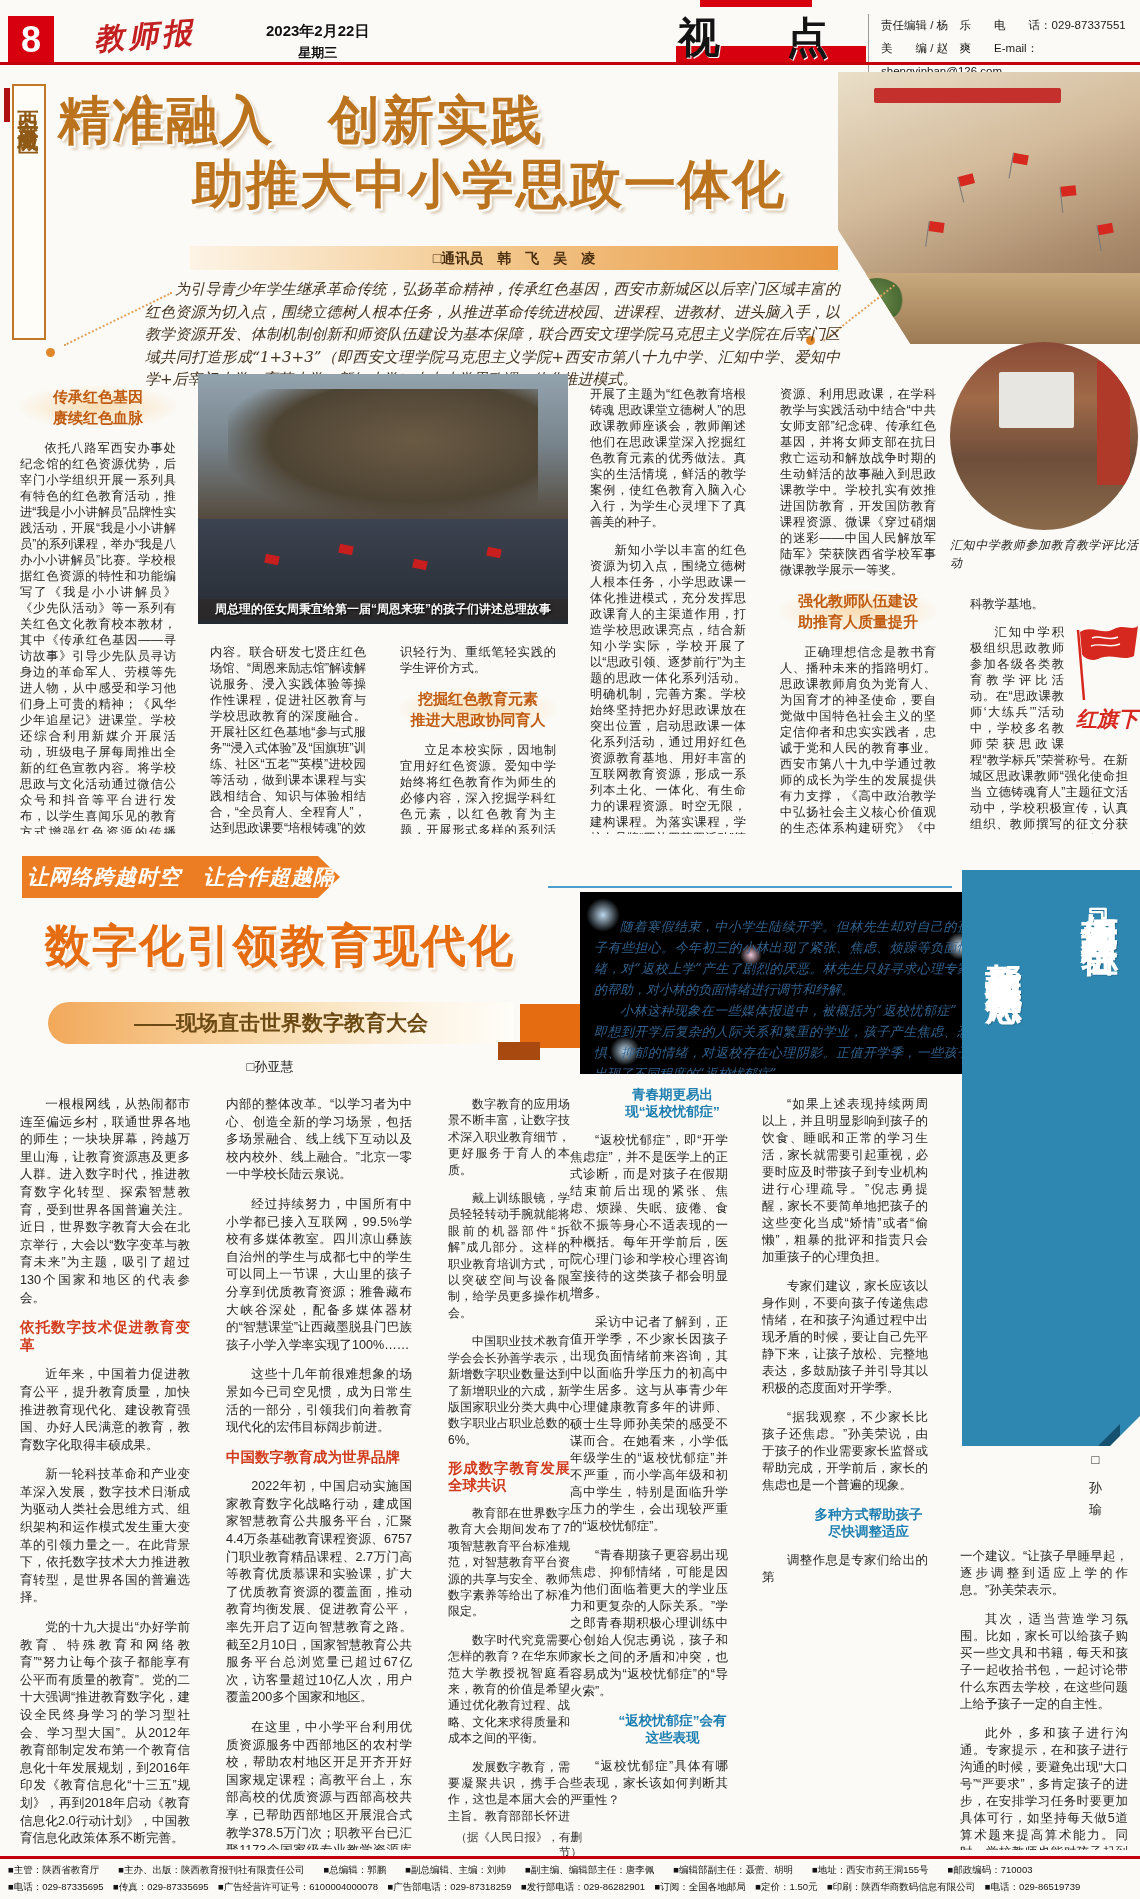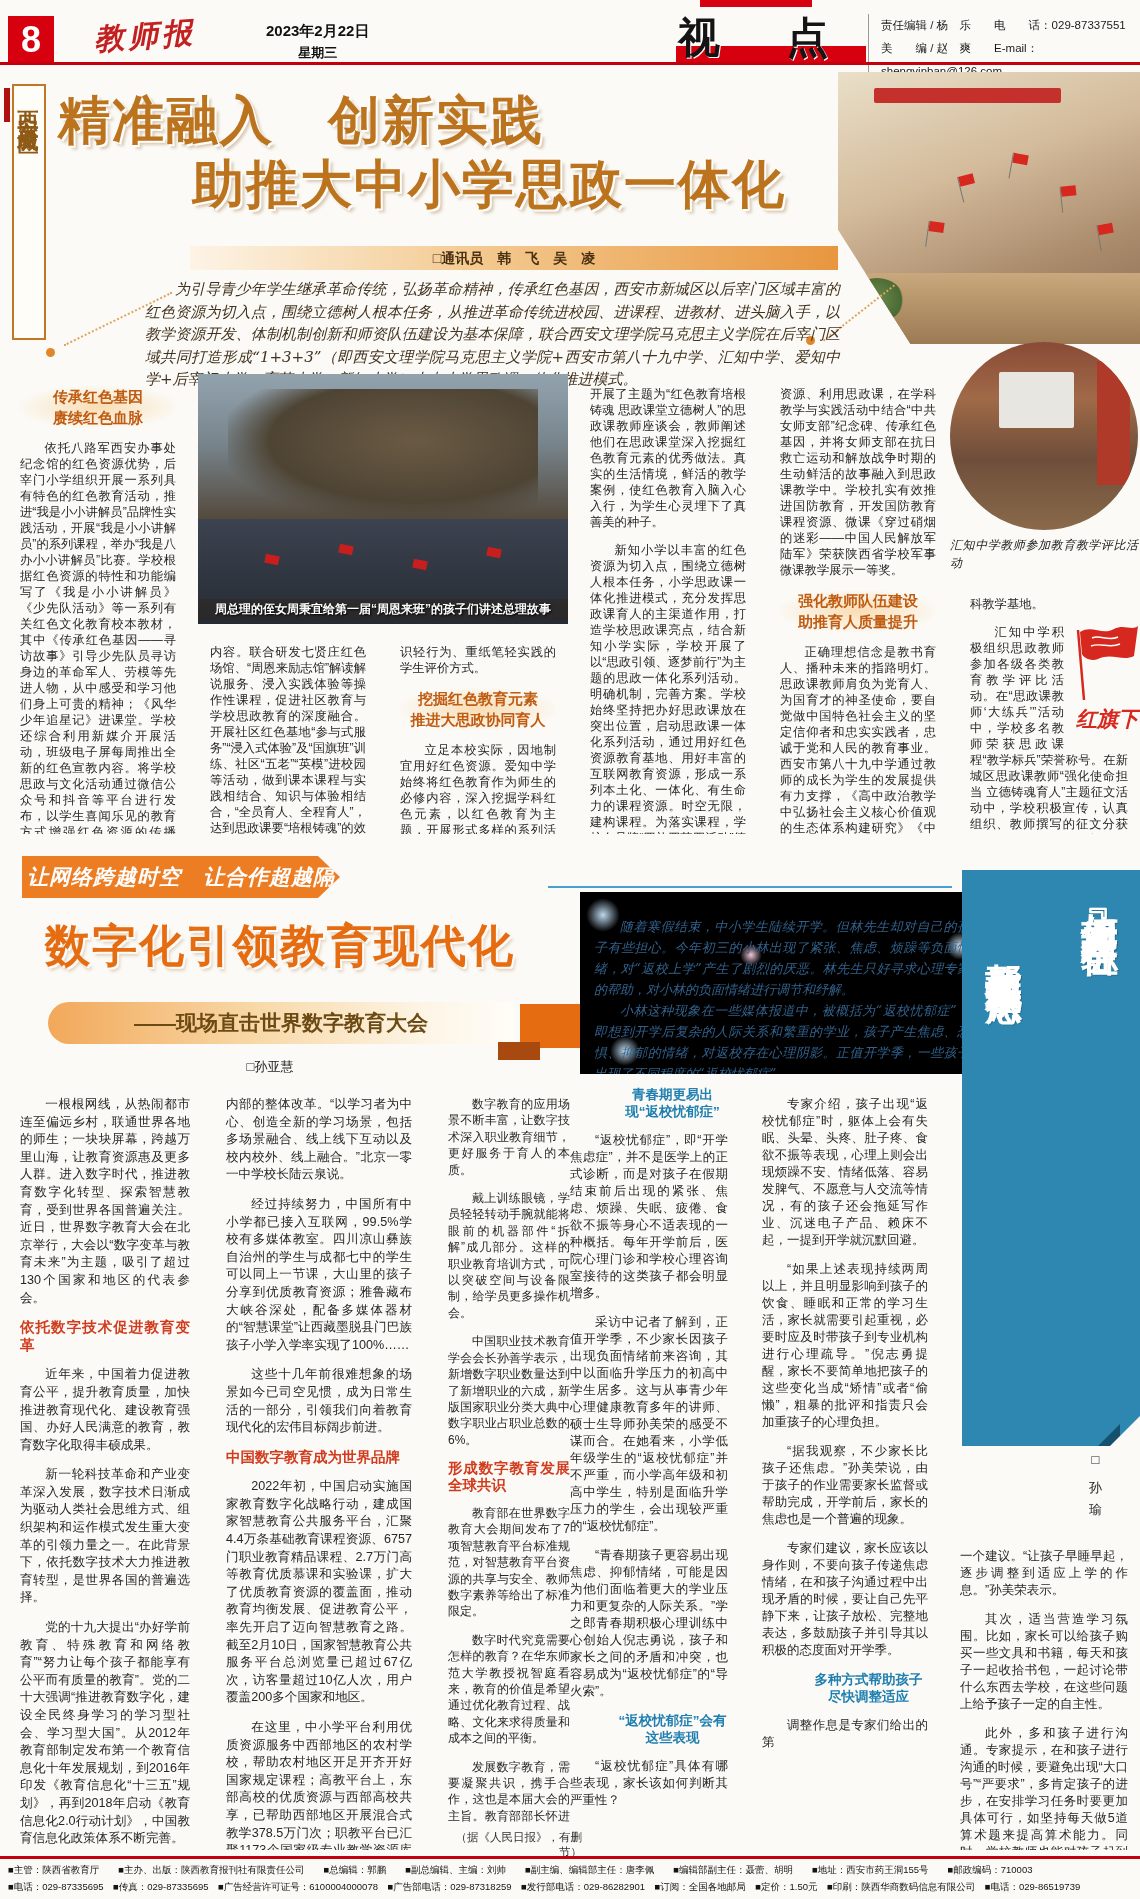--- a/index.html
+++ b/index.html
@@ -247,24 +247,23 @@
   <div class="a3col" style="left:558px;top:1084px;width:182px;height:766px;">
     <p class="sub3" style="margin-top:2px;">青春期更易出现“返校忧郁症”</p>
     <p>“返校忧郁症”，即“开学焦虑症”，并不是医学上的正式诊断，而是对孩子在假期结束前后出现的紧张、焦虑、烦躁、失眠、疲倦、食欲不振等身心不适表现的一种概括。每年开学前后，医院心理门诊和学校心理咨询室接待的这类孩子都会明显增多。</p>
     <p>采访中记者了解到，正值开学季，不少家长因孩子出现负面情绪前来咨询，其中以面临升学压力的初高中学生居多。这与从事青少年心理健康教育多年的讲师、硕士生导师孙美荣的感受不谋而合。在她看来，小学低年级学生的“返校忧郁症”并不严重，而小学高年级和初高中学生，特别是面临升学压力的学生，会出现较严重的“返校忧郁症”。</p>
     <p>“青春期孩子更容易出现焦虑、抑郁情绪，可能是因为他们面临着更大的学业压力和更复杂的人际关系。”学之郎青春期积极心理训练中心创始人倪志勇说，孩子和家长之间的矛盾和冲突，也容易成为“返校忧郁症”的“导火索”。</p>
     <p class="sub3">“返校忧郁症”会有这些表现</p>
     <p>“返校忧郁症”具体有哪些表现，家长该如何判断其严重性？</p>
   </div>
 
   <div class="a3col" style="left:750px;top:1084px;width:190px;height:766px;">
-    <p>专家介绍，孩子出现“返校忧郁症”时，躯体上会有失眠、头晕、头疼、肚子疼、食欲不振等表现，心理上则会出现烦躁不安、情绪低落、容易发脾气、不愿意与人交流等情况，有的孩子还会拖延写作业、沉迷电子产品、赖床不起，一提到开学就沉默回避。</p>
     <p>“如果上述表现持续两周以上，并且明显影响到孩子的饮食、睡眠和正常的学习生活，家长就需要引起重视，必要时应及时带孩子到专业机构进行心理疏导。”倪志勇提醒，家长不要简单地把孩子的这些变化当成“矫情”或者“偷懒”，粗暴的批评和指责只会加重孩子的心理负担。</p>
+    <p>专家们建议，家长应该以身作则，不要向孩子传递焦虑情绪，在和孩子沟通过程中出现矛盾的时候，要让自己先平静下来，让孩子放松、完整地表达，多鼓励孩子并引导其以积极的态度面对开学季。</p>
     <p>“据我观察，不少家长比孩子还焦虑。”孙美荣说，由于孩子的作业需要家长监督或帮助完成，开学前后，家长的焦虑也是一个普遍的现象。</p>
-    <p>专家们建议，家长应该以身作则，不要向孩子传递焦虑情绪，在和孩子沟通过程中出现矛盾的时候，要让自己先平静下来，让孩子放松、完整地表达，多鼓励孩子并引导其以积极的态度面对开学季。</p>
     <p class="sub3">多种方式帮助孩子尽快调整适应</p>
     <p>调整作息是专家们给出的第</p>
   </div>
 
   <div class="a3col" style="left:948px;top:1536px;width:192px;height:314px;">
     <p style="text-indent:0;">一个建议。“让孩子早睡早起，逐步调整到适应上学的作息。”孙美荣表示。</p>
     <p>其次，适当营造学习氛围。比如，家长可以给孩子购买一些文具和书籍，每天和孩子一起收拾书包，一起讨论带什么东西去学校，在这些问题上给予孩子一定的自主性。</p>
     <p>此外，多和孩子进行沟通。专家提示，在和孩子进行沟通的时候，要避免出现“大口号”“严要求”，多肯定孩子的进步，在安排学习任务时要更加具体可行，如坚持每天做5道算术题来提高算术能力。同时，学校教师也能对孩子起到帮助作用。例如，在开学后1—2周不安排过多的学习内容，给学生留一些适应时间。</p>
 
   </div>

